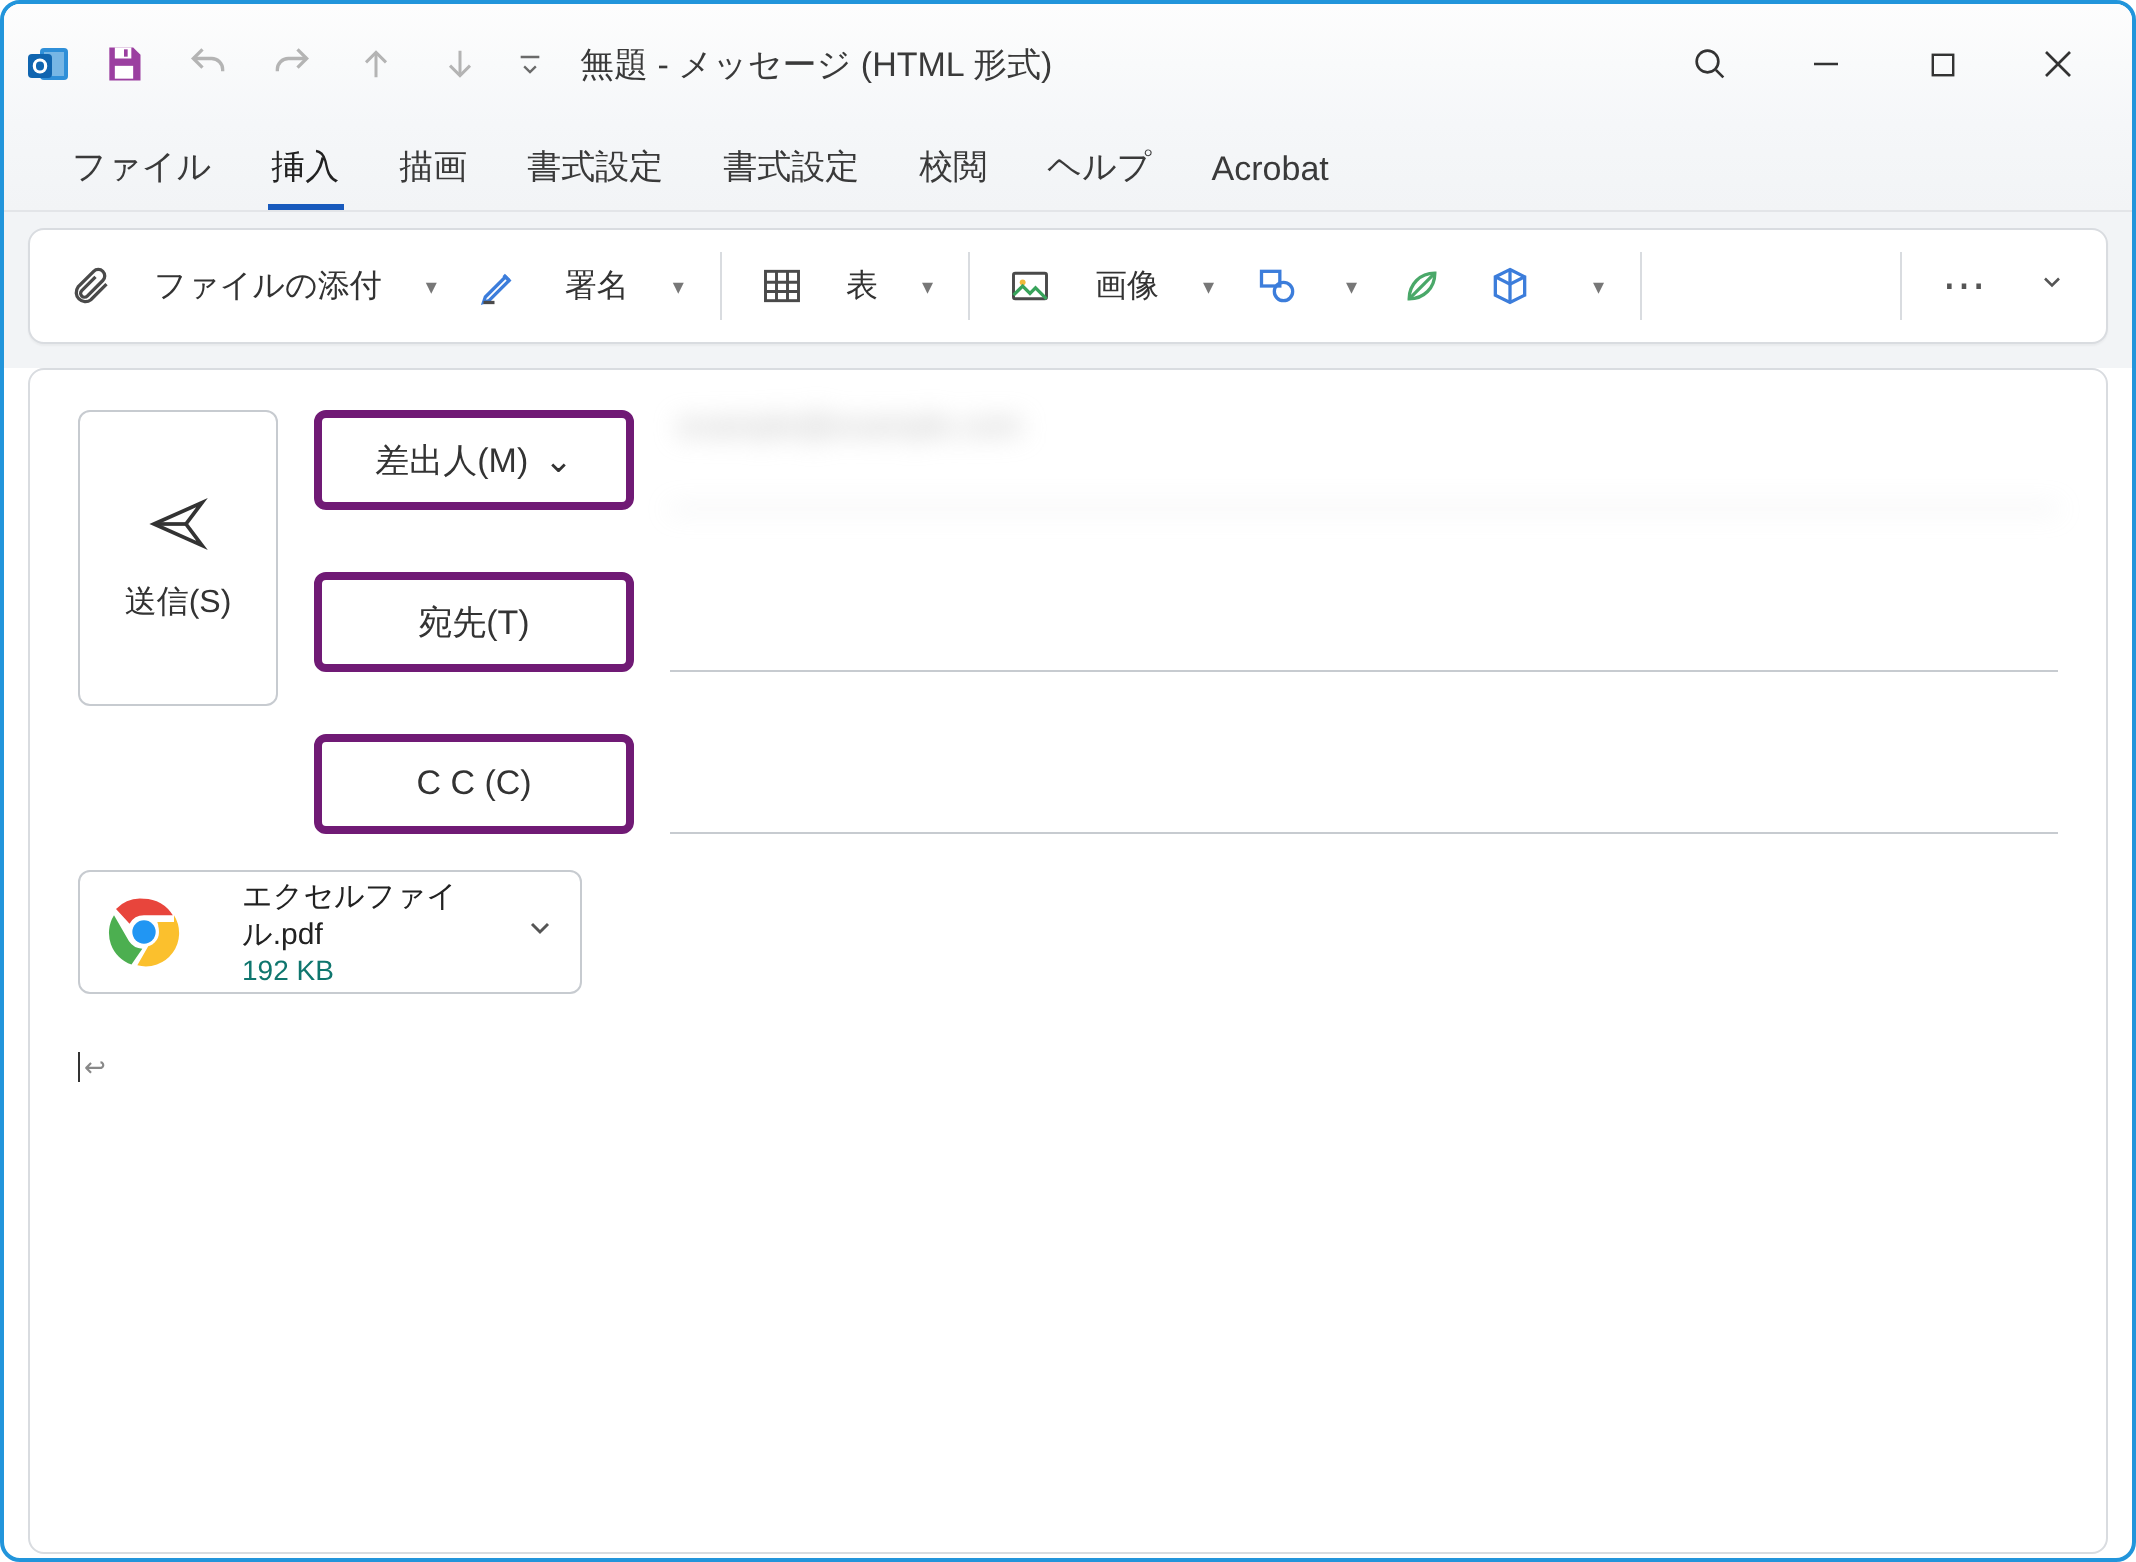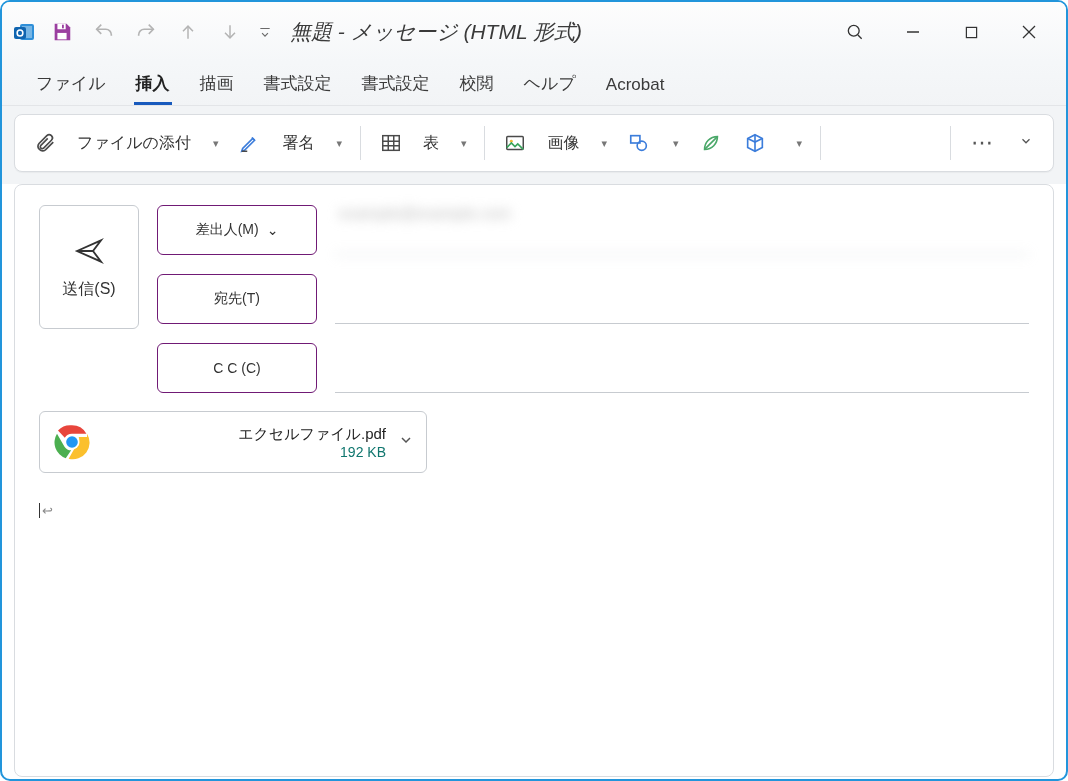--- a/index.html
+++ b/index.html
@@ -4,55 +4,55 @@
 <style>
 * { margin: 0; padding: 0; box-sizing: border-box; font-family: "Yu Gothic UI", "Segoe UI", Meiryo, sans-serif; }
 body { width: 1068px; height: 781px; background: #fff; border: 2px solid #2295db; border-radius: 10px; overflow: hidden; position: relative; }
 
 
 .titlebar { height: 60px; display: flex; align-items: center; padding: 0 8px; background: linear-gradient(#fdfdfd,#f5f7f9); }
 .tb-left { display: flex; align-items: center; gap: 6px; }
 .tb-icon { width: 28px; height: 28px; display: flex; align-items: center; justify-content: center; }
 .tb-btn { width: 36px; height: 36px; display: flex; align-items: center; justify-content: center; color: #9a9a9a; }
 .tb-btn.enabled { color: #4a4a4a; }
-.tb-title { margin-left: 14px; font-size: 21px; color: #3a3a3a; font-style: italic; }
+.tb-title { margin-left: 14px; font-size: 17px; color: #3a3a3a; }
 .tb-spacer { flex: 1; }
 .win-btn { width: 58px; height: 44px; display: flex; align-items: center; justify-content: center; color: #333; }
 .win-btn svg { stroke: #333; }
 
 
 .tabs { display: flex; align-items: flex-end; gap: 26px; padding: 0 32px; height: 44px; background: linear-gradient(#f5f7f9,#f2f4f6); border-bottom: 1px solid #e3e5e8; }
 .tab { font-size: 17px; color: #3a3a3a; padding: 8px 2px 10px; cursor: pointer; position: relative; }
-.tab.active { font-weight: 700; color: #222; }
+.tab.active { font-weight: 400; color: #222; }
 .tab.active::after { content:""; position:absolute; left:0; right:0; bottom:0; height:3px; background:#185abd; }
 
 
 .ribbon-wrap { padding: 8px 12px 12px; background:#f2f4f6; }
 .ribbon { background:#fff; border:1px solid #d9dce0; border-radius:8px; height:58px; display:flex; align-items:center; padding:0 10px; gap:4px; box-shadow: 0 1px 1px rgba(0,0,0,0.04); }
 .rbtn { display:flex; align-items:center; gap:20px; padding:6px 8px; font-size:16px; color:#333; cursor:pointer; border-radius:4px; }
 .rbtn .chev { color:#777; font-size:11px; margin-left:2px; }
 .rsep { width:1px; height:34px; background:#d9dce0; margin:0 6px; }
 .ricon { width:24px; height:24px; display:flex; align-items:center; justify-content:center; }
 .ribbon-more { margin-left:auto; display:flex; align-items:center; }
 .rmore-dots { font-size:22px; color:#555; padding:0 14px; letter-spacing:2px; }
 .rcollapse { padding:0 10px; color:#555; }
 
 
 .compose { background:#fff; margin:0 12px 12px; border:1px solid #d9dce0; border-radius:8px; padding:20px 24px; height: calc(100% - 60px - 44px - 78px - 2px); overflow:hidden; }
 .compose-grid { display:grid; grid-template-columns: 100px 160px 1fr; gap: 14px 18px; align-items:start; }
-.send-btn { grid-row: 1 / span 2; border:1px solid #c7cbd0; border-radius:6px; height:124px; display:flex; flex-direction:column; align-items:center; justify-content:center; gap:8px; cursor:pointer; }
+.send-btn { grid-row: 1 / span 2; border:1px solid #c7cbd0; border-radius:6px; height:148px; display:flex; flex-direction:column; align-items:center; justify-content:center; gap:8px; cursor:pointer; }
 .send-btn .lbl { font-size:16px; color:#333; }
-.field-btn { border:1px solid #701a75; border-radius:6px; height:50px; display:flex; align-items:center; justify-content:center; gap:8px; font-size:14px; color:#333; cursor:pointer; }
+.field-btn { border:4px solid #701a75; border-radius:6px; height:50px; display:flex; align-items:center; justify-content:center; gap:8px; font-size:17px; color:#333; cursor:pointer; }
 .field-input { border:none; border-bottom:1px solid #c7cbd0; height:50px; font-size:16px; padding:0 4px; }
 .field-input.blur { filter: blur(6px); color:#bbb; }
 .subject-row { display:flex; align-items:center; gap:18px; margin-top:14px; }
 .subject-lbl { width:260px; text-align:center; font-size:17px; color:#7a7f86; padding-left:10px; }
 .subject-input { flex:1; border:none; border-bottom:1px solid #c7cbd0; height:48px; }
 
-.attachment { margin-top:18px; border:1px solid #c7cbd0; border-radius:6px; width:388px; height:62px; display:flex; align-items:center; padding:0 12px; gap:12px; cursor:pointer;text-align:right; }
+.attachment { margin-top:18px; border:1px solid #c7cbd0; border-radius:6px; width:252px; height:62px; display:flex; align-items:center; padding:0 12px; gap:29px; cursor:pointer; }
 .att-icon { width:40px; height:40px; border-radius:50%; display:flex; align-items:center; justify-content:center; }
 .att-text { flex:1; }
 .att-name { font-size:15px; color:#222; }
 .att-size { font-size:14px; color:#0f766e; }
 .att-chev { color:#555; }
 
 .body-area { margin-top:28px; font-size:15px; color:#333; }
 .cursor-mark { border-left:1px solid #333; padding-left:2px; color:#888; font-size:13px; }
 </style>
 </head>

